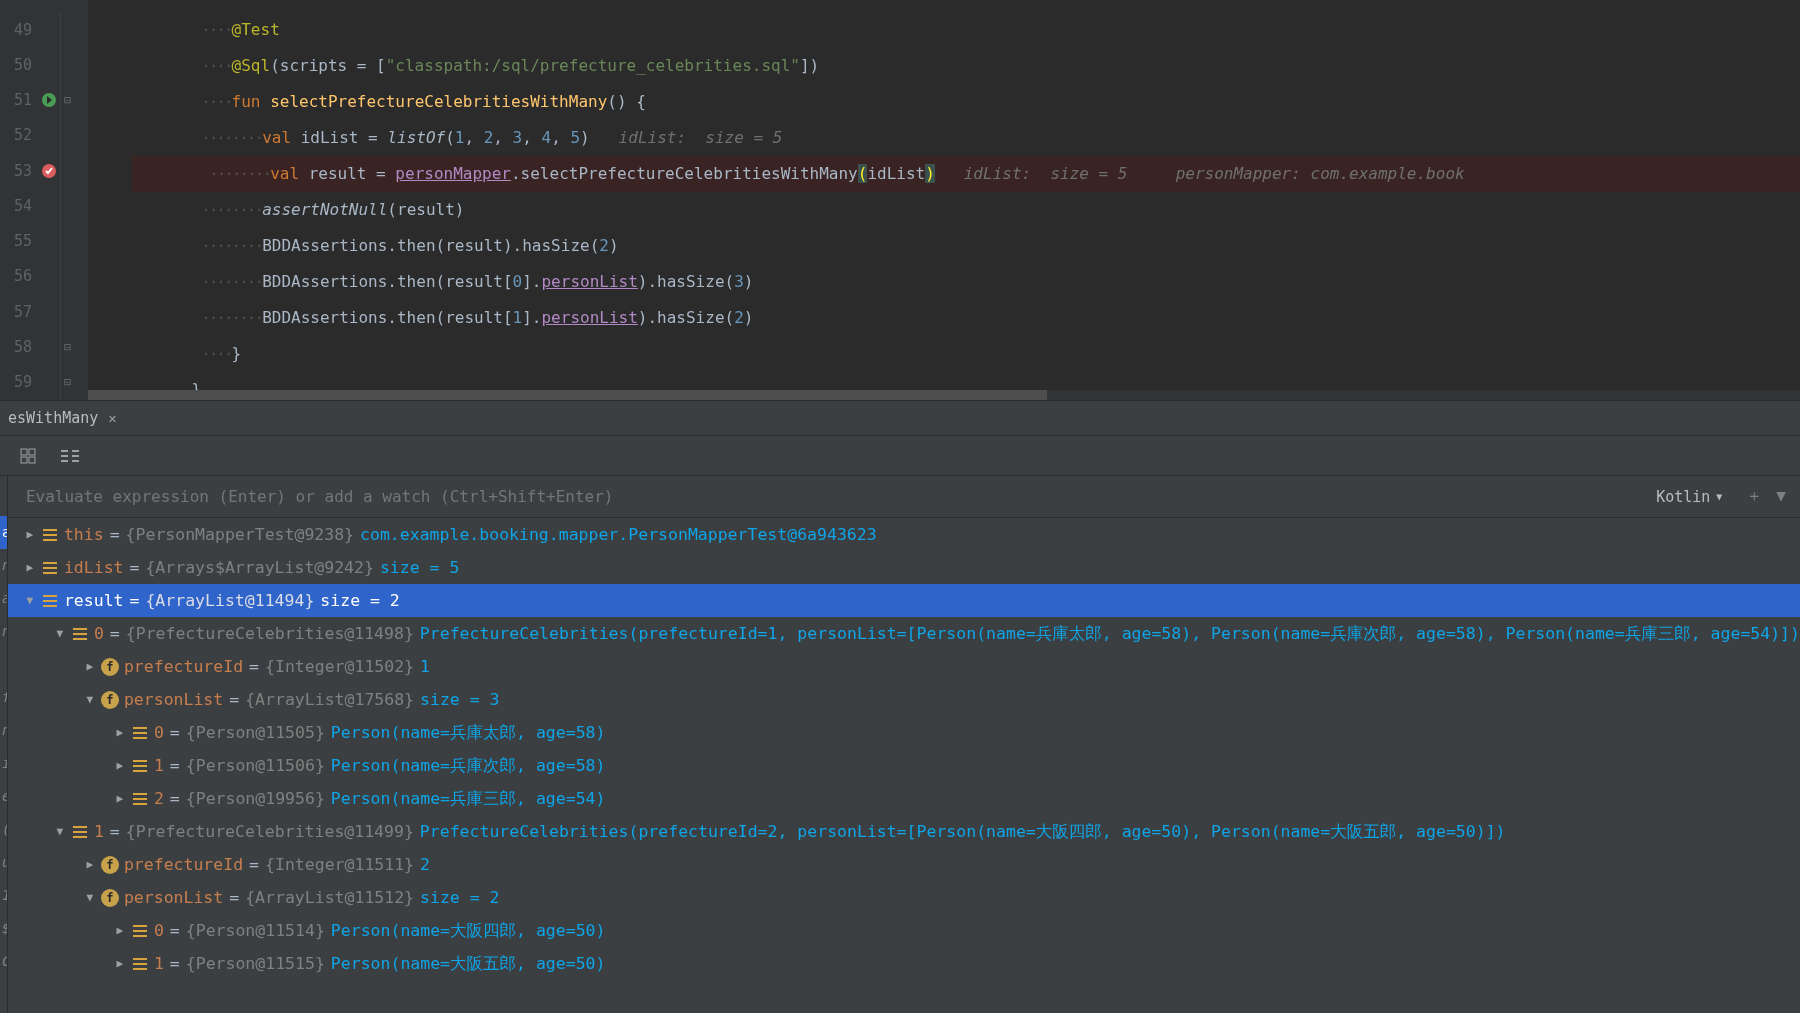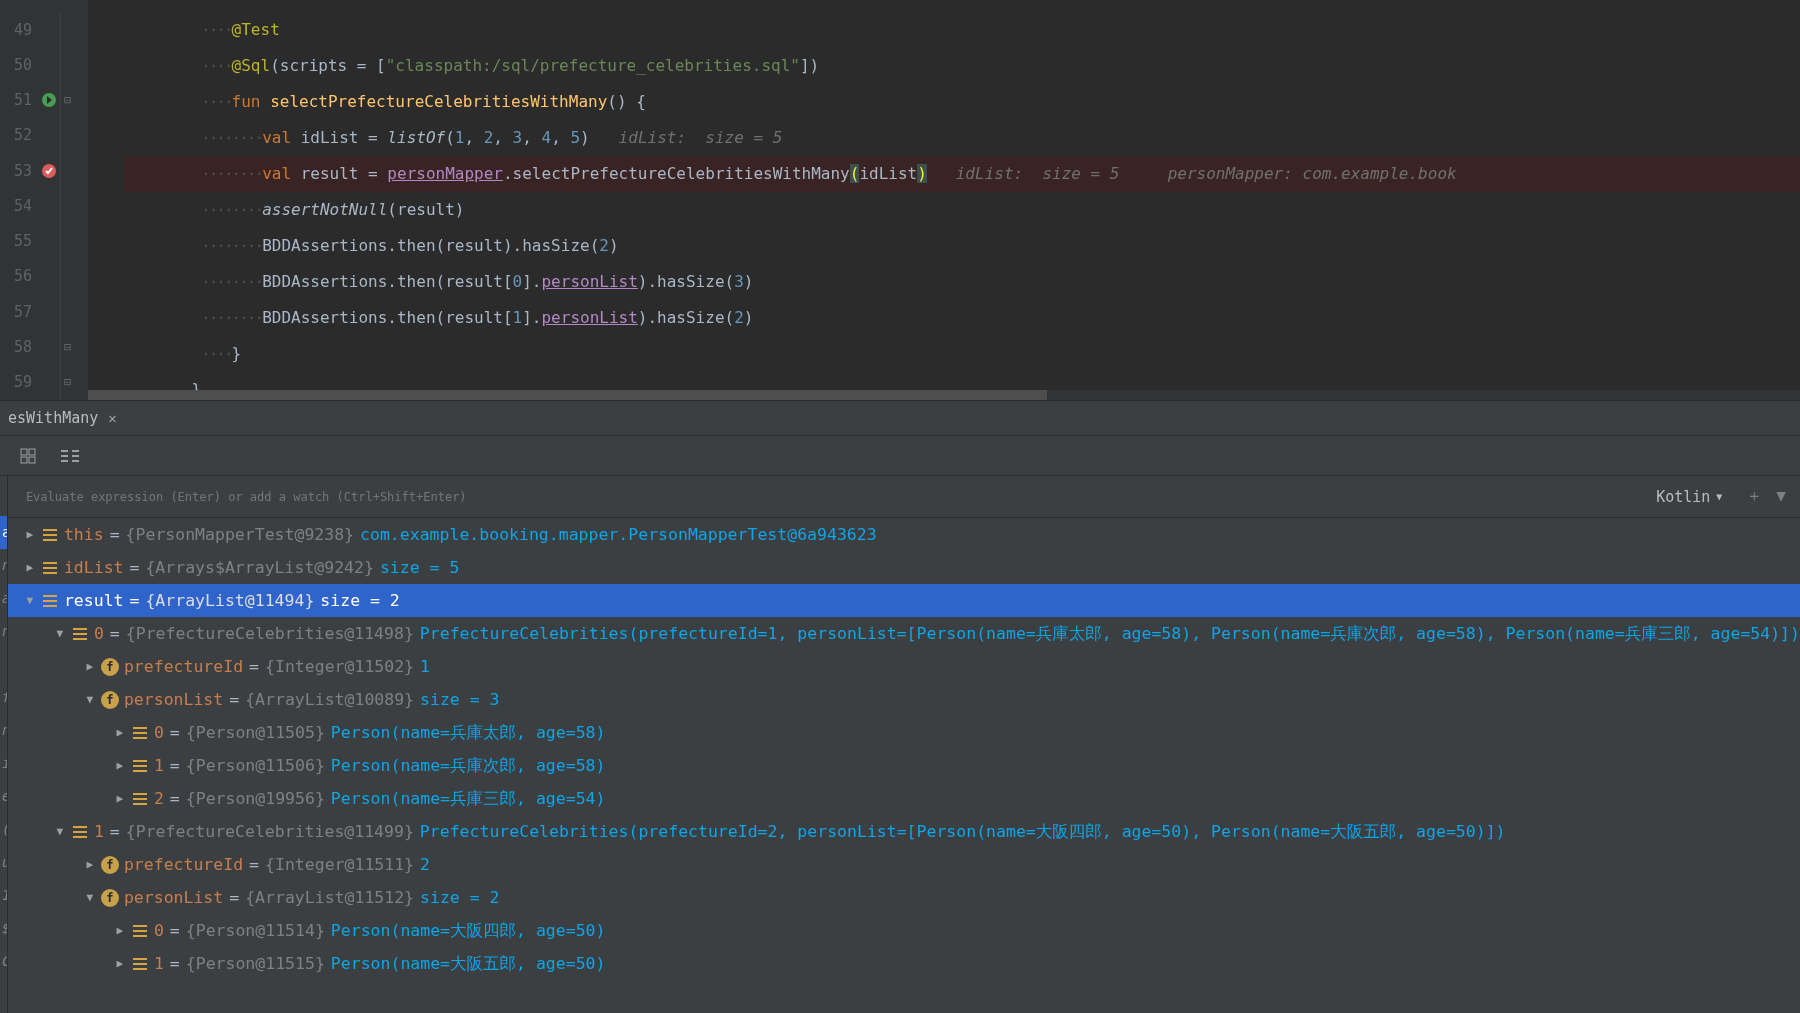--- a/index.html
+++ b/index.html
@@ -52,20 +52,21 @@
   position: relative;
 }
 .code-line {
   height: 36px;
   line-height: 36px;
   padding-left: 0;
   position: relative;
 }
 .highlight-line {
   background: #3a2323;
+  margin-left: 8px;
 }
 .kw { color: #cc7832; }
 .ann { color: #bbb529; }
 .str { color: #6a8759; }
 .num { color: #6897bb; }
 .link { color: #b389c5; text-decoration: underline; }
 .func-italic { color: #a9b7c6; font-style: italic; }
 .hint { color: #707070; font-style: italic; }
 .paren-hl { background: #3b514d; color:#ffef28; }
 .dots { color:#4e4e4e; letter-spacing:-2px;}
@@ -149,21 +150,21 @@
   height:42px;
   display:flex;
   align-items:center;
   background:#3c3f41;
   border-bottom:1px solid #2b2b2b;
 }
 .eval-input {
   flex:1;
   padding-left: 18px;
   color:#757575;
-  font-size:12px;
+  font-size:16px;
   font-family:inherit;
 }
 .lang-badge {
   padding:0 10px;
   color:#bbbbbb;
   font-size:15px;
   display:flex; align-items:center; gap:6px;
 }
 .lang-badge .caret{font-size:10px;}
 .eval-actions { display:flex; gap:14px; padding:0 14px;}
@@ -417,21 +418,21 @@
           <span class="var-val"> 1</span>
         </div>
         <div class="tree-row">
           <span class="indent" style="width:72px"></span>
           <span class="twisty">▼</span>
           <span class="node-icon">
             <span class="f-badge">f</span>
           </span>
           <span class="var-name">personList</span>
           <span class="var-eq"> = </span>
-          <span class="var-type">{ArrayList@10089}</span>
+          <span class="var-type">{ArrayList@17568}</span>
           <span class="var-val"> size = 3</span>
         </div>
         <div class="tree-row">
           <span class="indent" style="width:102px"></span>
           <span class="twisty">▶</span>
           <span class="node-icon">
             <span class="three-lines"></span>
           </span>
           <span class="var-name">0</span>
           <span class="var-eq"> = </span>

